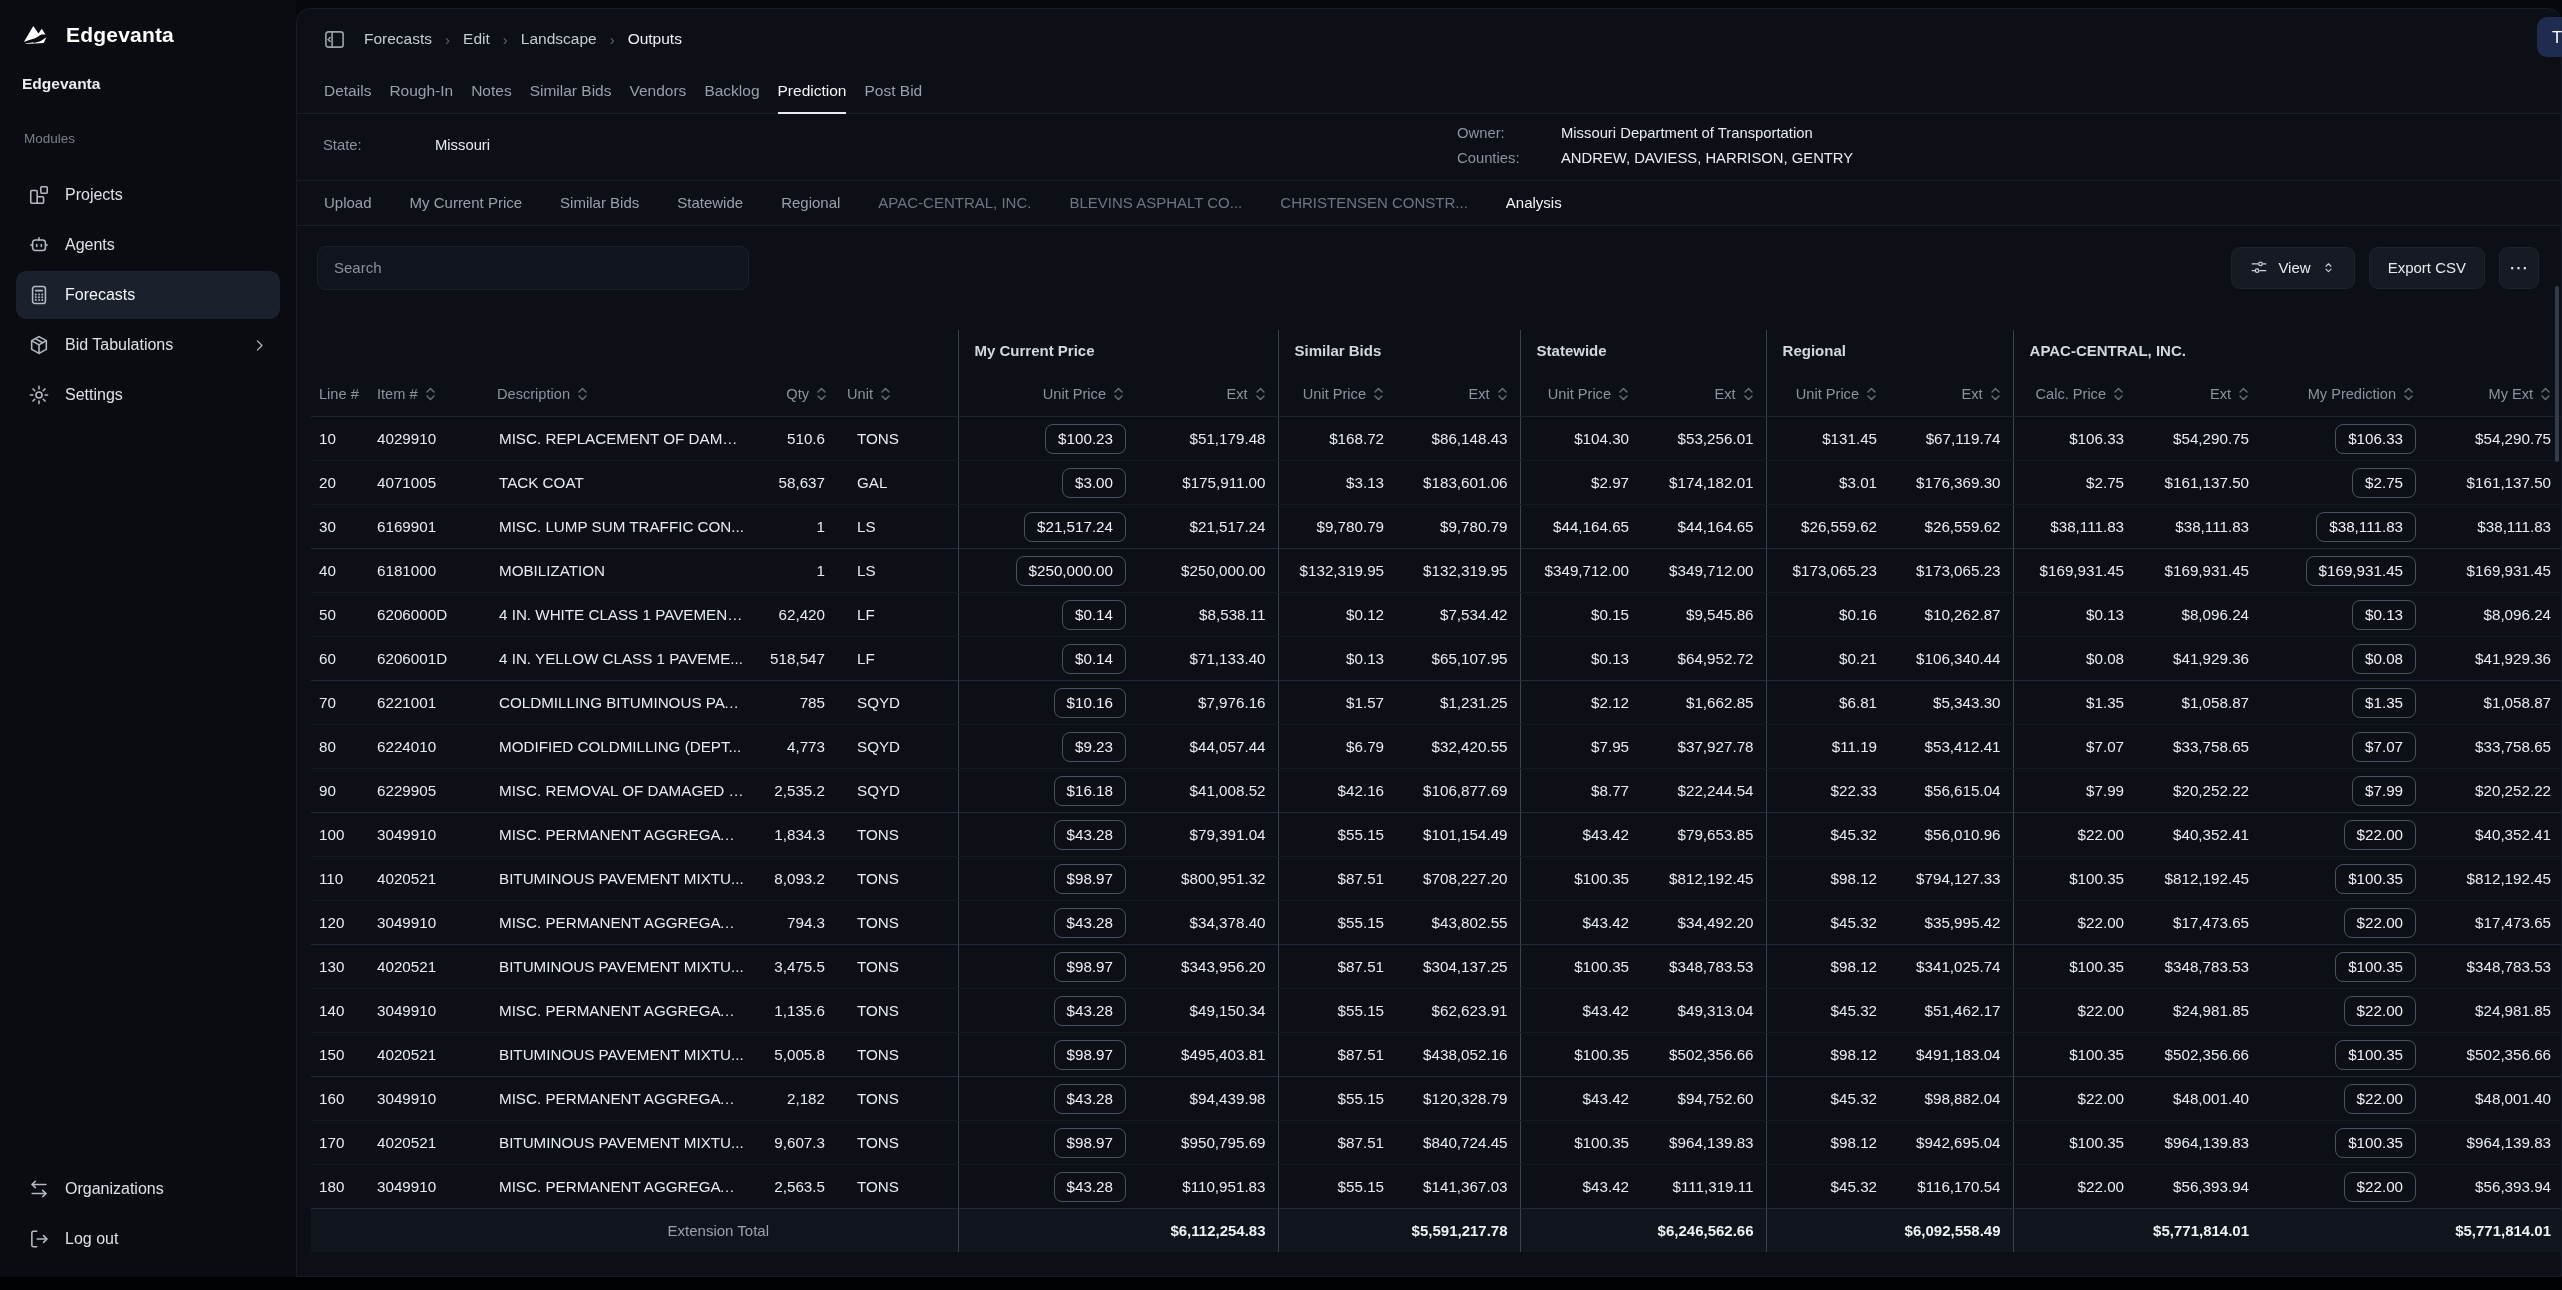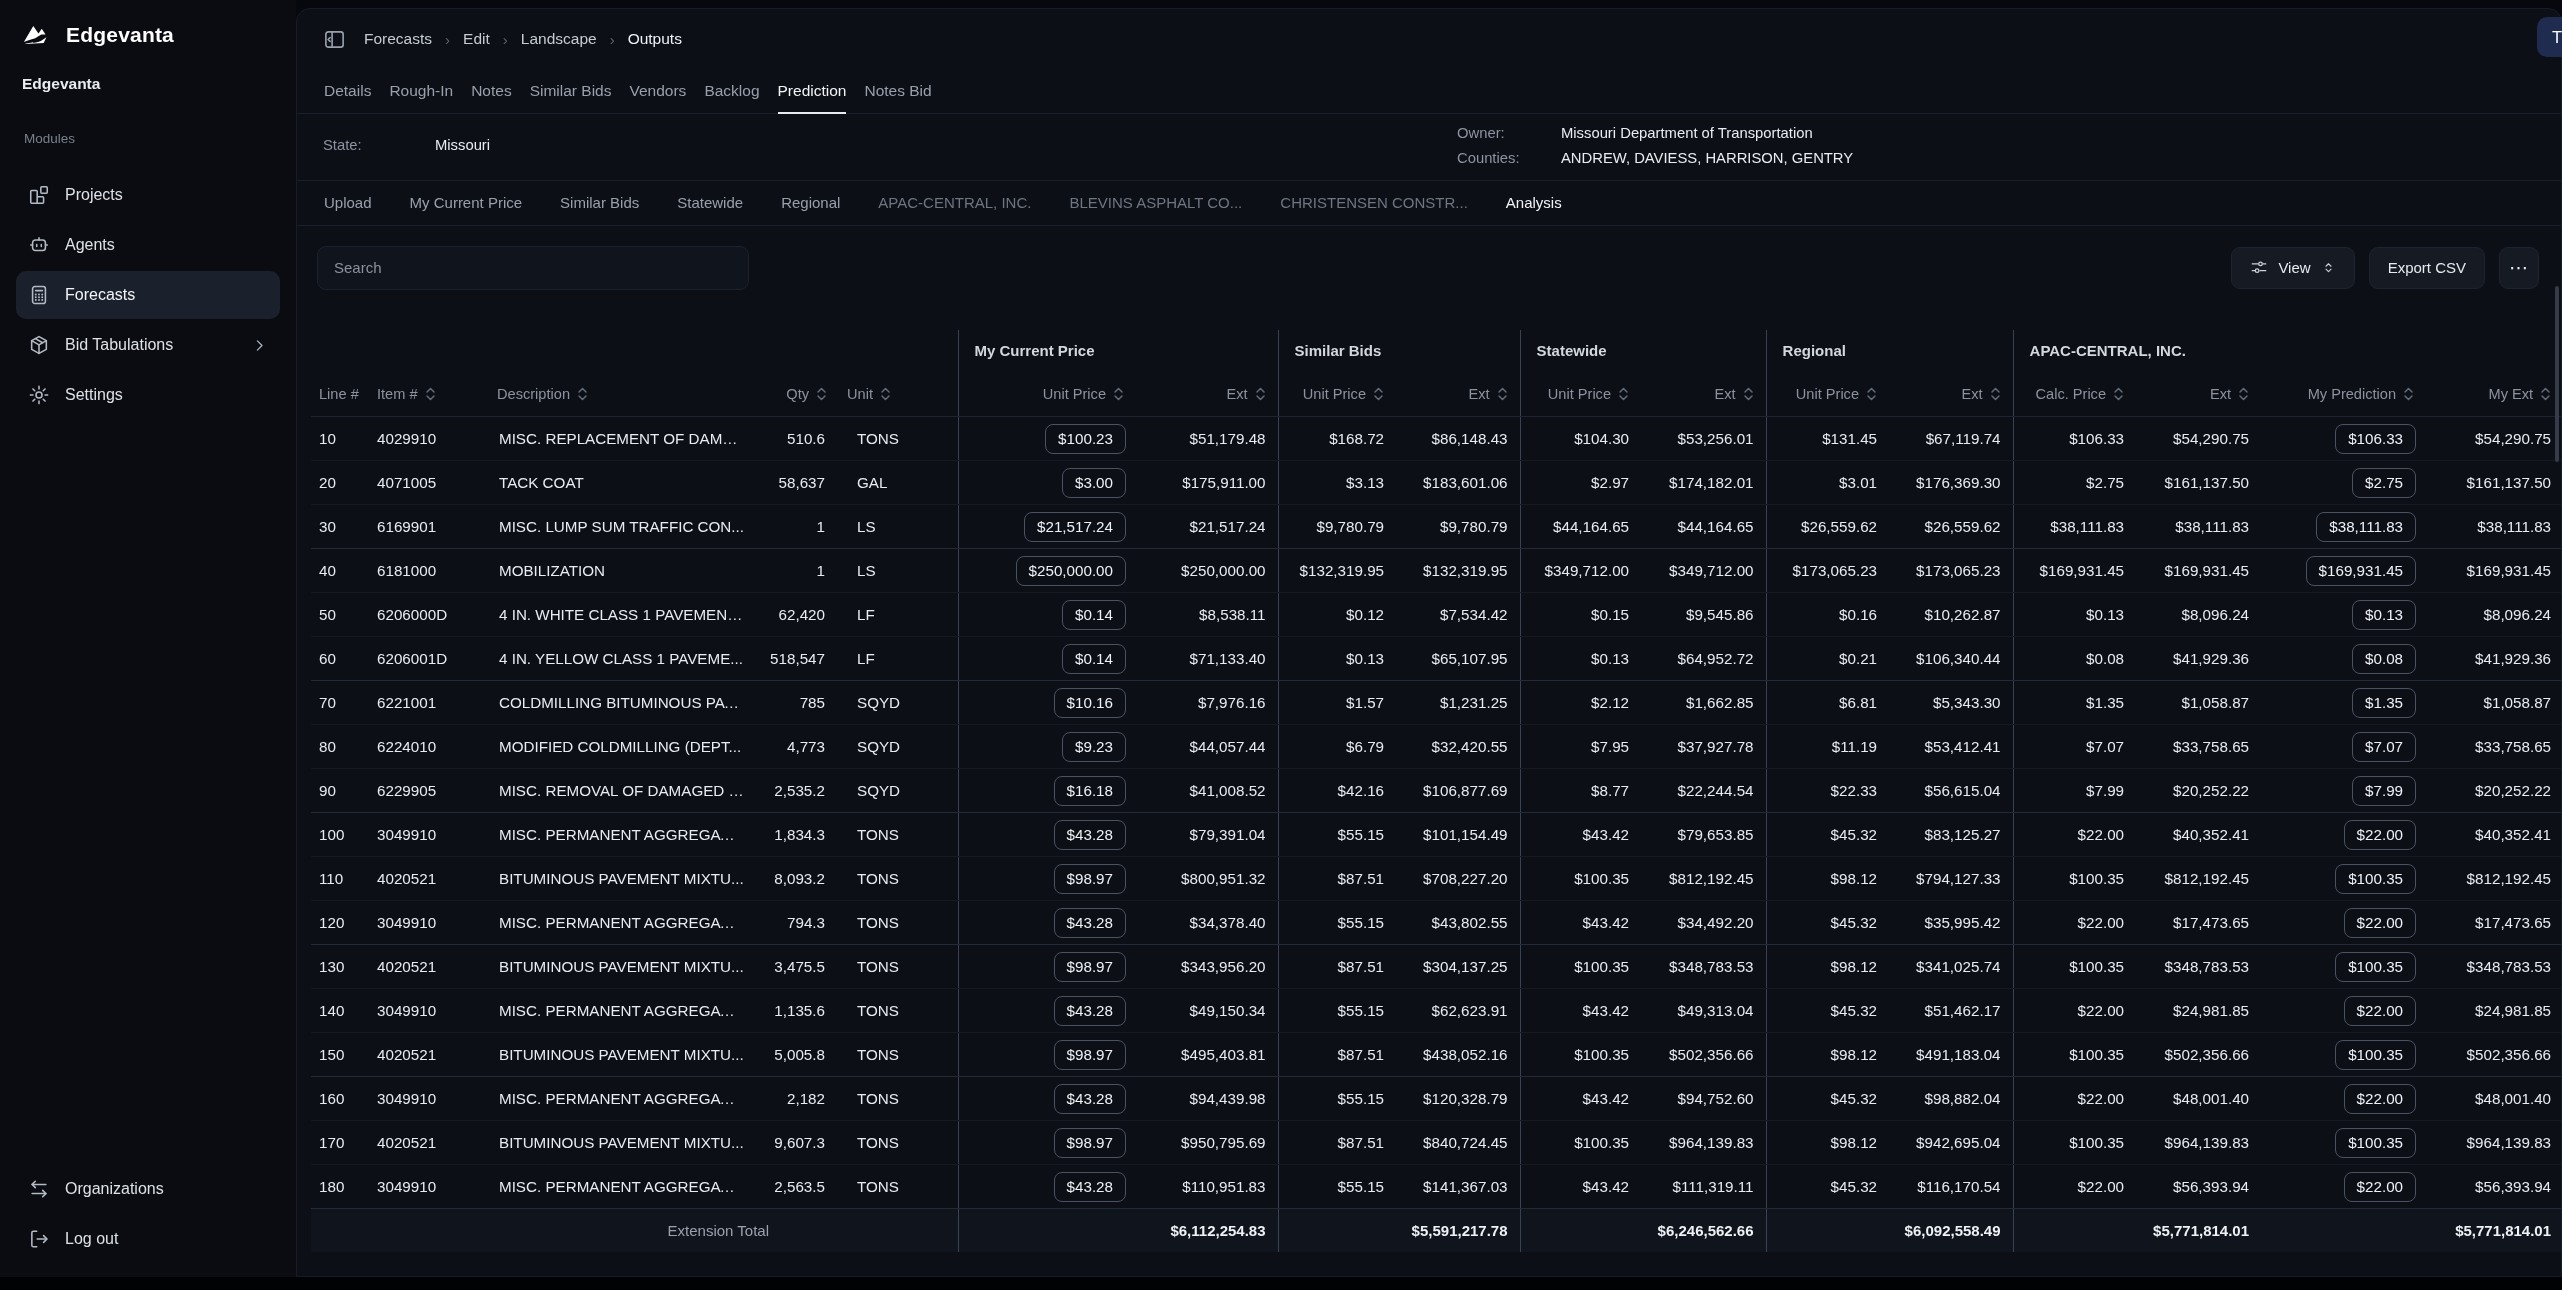--- a/index.html
+++ b/index.html
@@ -232,21 +232,21 @@
   </div>
 
   <nav class="tabs">
       <div class="tab">Details</div>
       <div class="tab">Rough-In</div>
       <div class="tab">Notes</div>
       <div class="tab">Similar Bids</div>
       <div class="tab">Vendors</div>
       <div class="tab">Backlog</div>
       <div class="tab active">Prediction</div>
-      <div class="tab">Notes Bid</div>
+      <div class="tab">Post Bid</div>
     </nav>
 
   <section class="info">
     <div class="info-left">
       <div class="info-row">
         <span class="info-label">State:</span>
         <span class="info-value">Missouri</span>
       </div>
     </div>
     <div class="info-right">
@@ -659,21 +659,21 @@
             <td class="c-desc">MISC. PERMANENT AGGREGATE...</td>
             <td class="a-right c-qty">1,834.3</td>
             <td class="c-unit">TONS</td>
             <td class="a-right c-mcp_unit g-start boxed"><span class="box">$43.28</span></td>
             <td class="a-right c-mcp_ext">$79,391.04</td>
             <td class="a-right c-sb_unit g-start">$55.15</td>
             <td class="a-right c-sb_ext">$101,154.49</td>
             <td class="a-right c-sw_unit g-start">$43.42</td>
             <td class="a-right c-sw_ext">$79,653.85</td>
             <td class="a-right c-rg_unit g-start">$45.32</td>
-            <td class="a-right c-rg_ext">$83,125.27</td>
+            <td class="a-right c-rg_ext">$56,010.96</td>
             <td class="a-right c-ap_calc g-start">$22.00</td>
             <td class="a-right c-ap_ext">$40,352.41</td>
             <td class="a-right c-my_pred boxed"><span class="box">$22.00</span></td>
             <td class="a-right c-my_ext">$40,352.41</td>
           </tr>
           <tr>
             <td class="c-line">110</td>
             <td class="c-item">4020521</td>
             <td class="c-desc">BITUMINOUS PAVEMENT MIXTU...</td>
             <td class="a-right c-qty">8,093.2</td>

